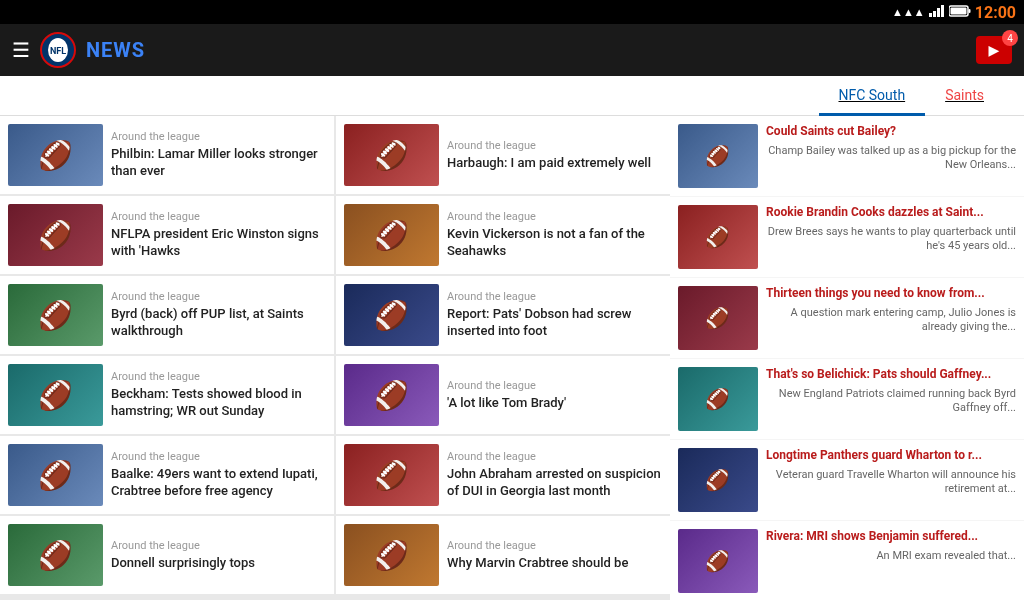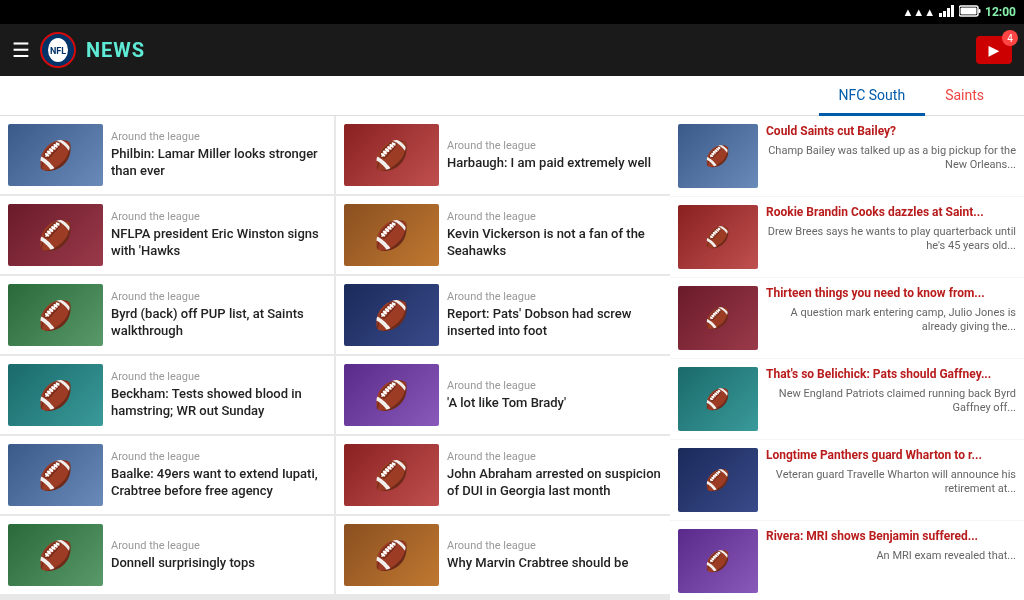--- a/index.html
+++ b/index.html
@@ -14,22 +14,22 @@
       justify-content: flex-end;
       padding: 0 8px;
       gap: 6px;
     }
     .status-bar-icons {
       display: flex;
       align-items: center;
       gap: 4px;
     }
     .status-time {
-      color: #86efac;
-      font-size: 12px;
+      color: #f97316;
+      font-size: 16px;
       font-weight: bold;
     }
     .wifi-icon, .signal-icon, .battery-icon {
       color: #fff;
       font-size: 11px;
     }
 
     
     .nav-bar {
       background: #1a1a1a;
@@ -42,21 +42,21 @@
     .hamburger-icon {
       color: #fff;
       font-size: 20px;
       cursor: pointer;
     }
     .nfl-logo {
       width: 36px;
       height: 36px;
     }
     .nav-title {
-      color: #5eead4;
+      color: #3b82f6;
       font-size: 20px;
       font-weight: bold;
       letter-spacing: 1px;
       flex: 1;
     }
     .notification-btn {
       position: relative;
       background: #cc0000;
       border-radius: 4px;
       width: 36px;
@@ -88,20 +88,21 @@
     
     .tab-bar {
       background: #fff;
       height: 40px;
       display: flex;
       align-items: stretch;
       border-bottom: 1px solid #ddd;
       justify-content: flex-end;
       padding-right: 20px;
       gap: 0;
+      text-decoration: underline;
     }
     .tab {
       padding: 0 20px;
       display: flex;
       align-items: center;
       font-size: 14px;
       color: #ef4444;
       cursor: pointer;
       border-bottom: 3px solid transparent;
       position: relative;

